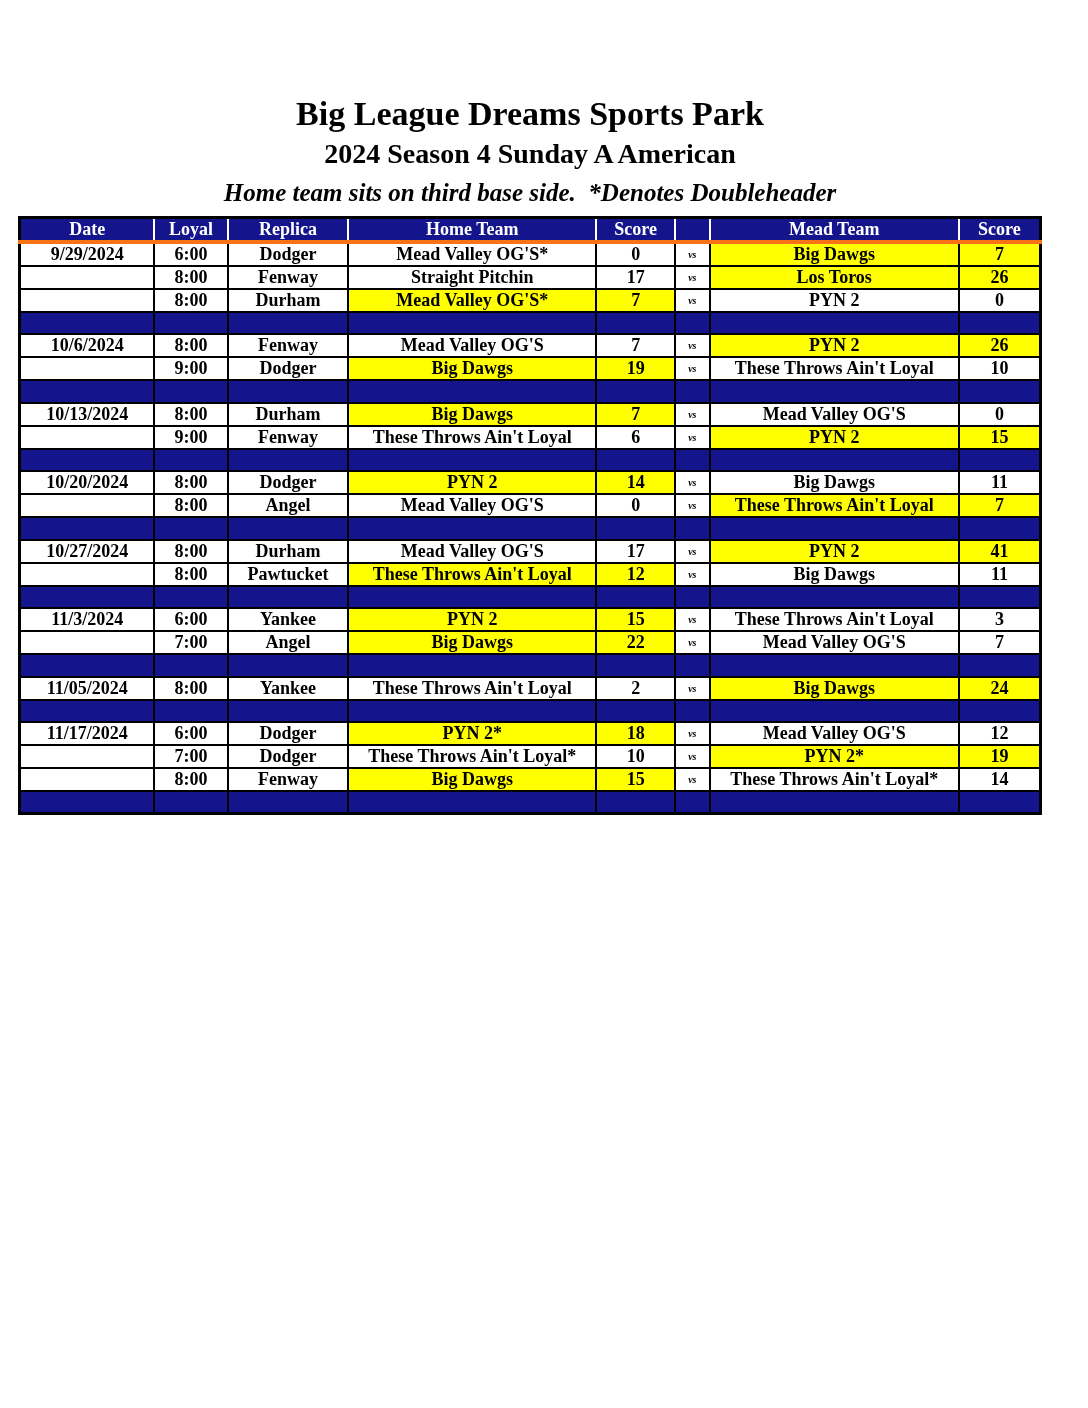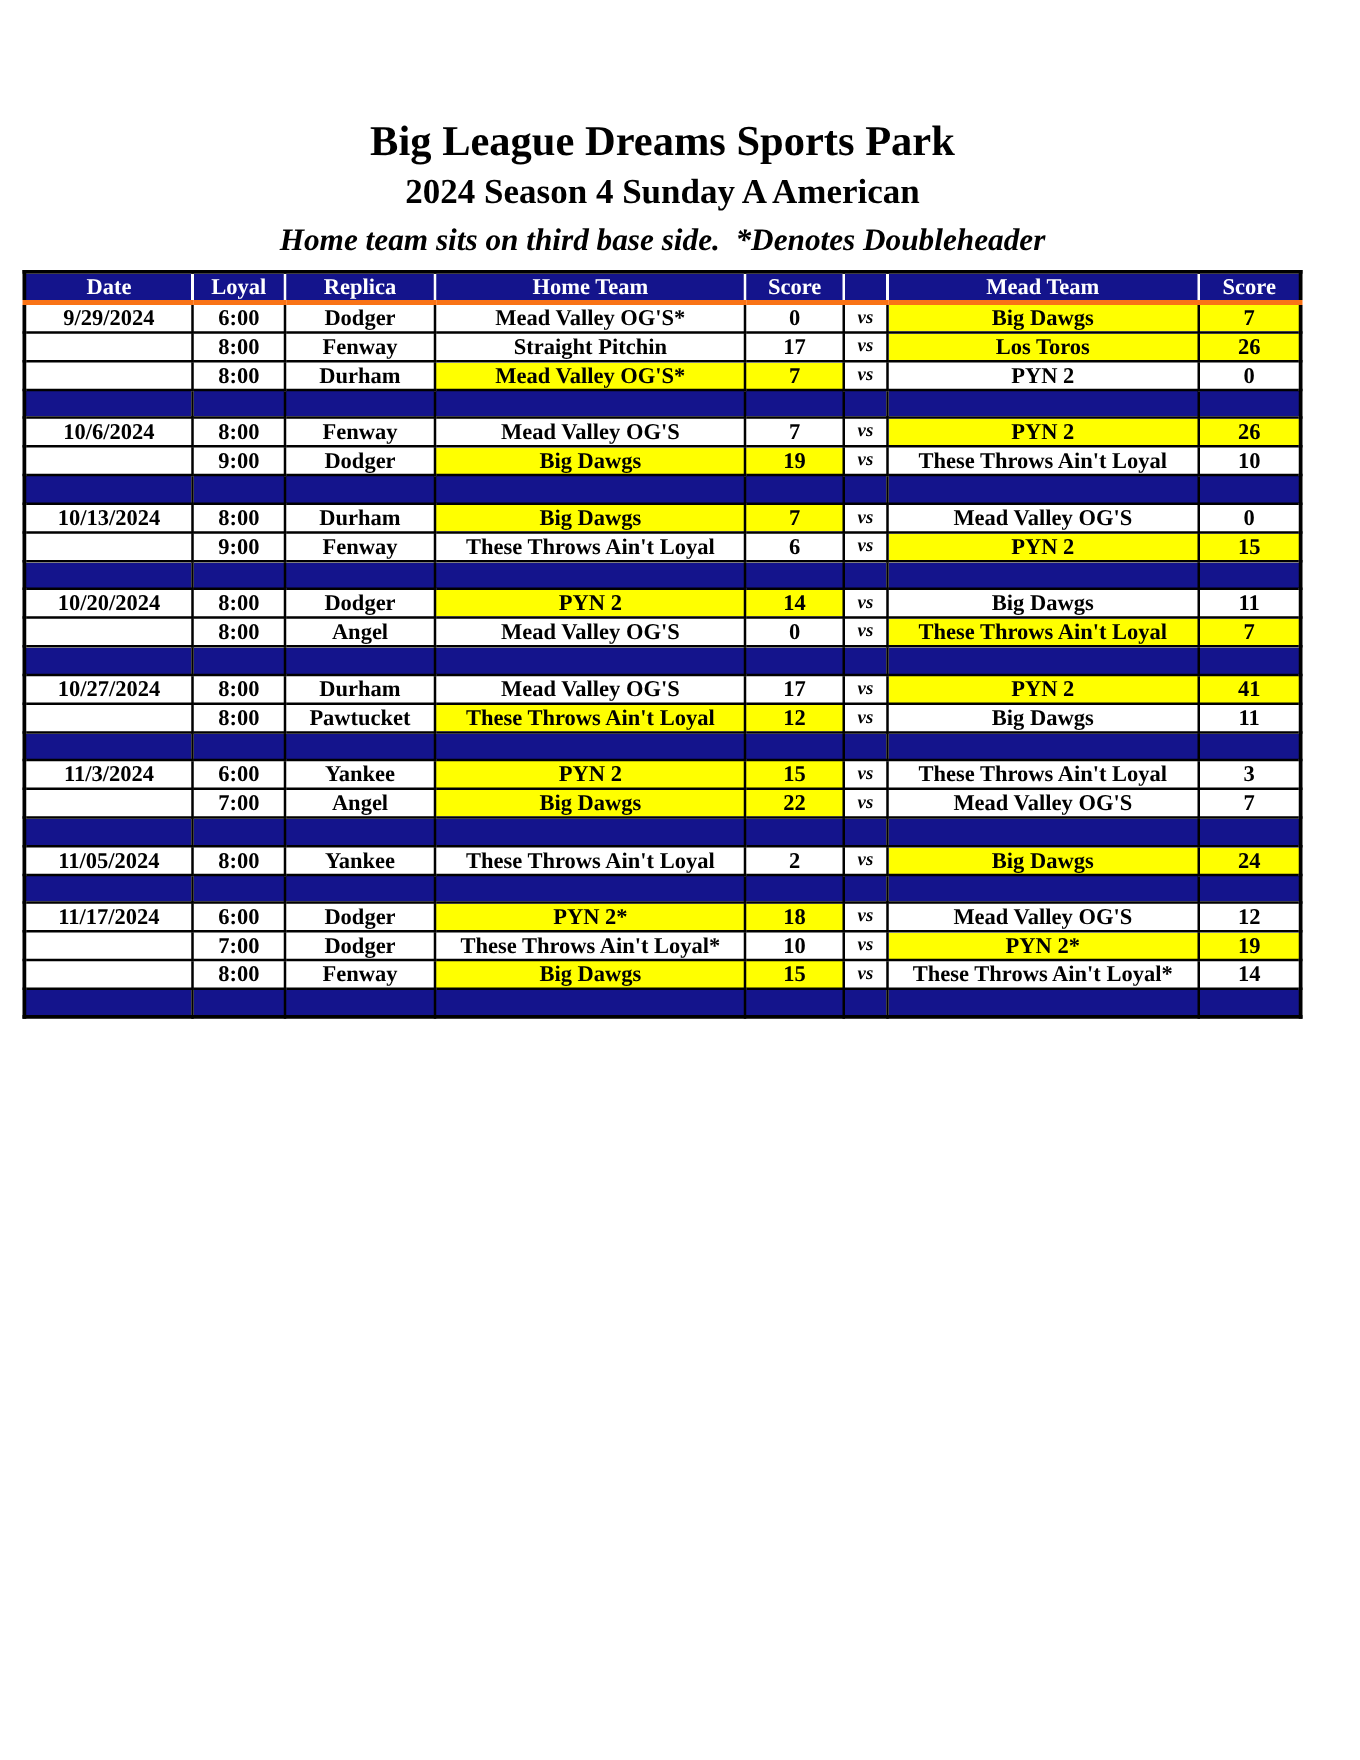--- a/index.html
+++ b/index.html
@@ -77,21 +77,21 @@
     border-bottom: 4px solid #f97316;
   }
   table.schedule tr.sep td {
     background: var(--navy);
   }
   table.schedule td.hl {
     background: var(--highlight);
   }
   table.schedule td.vs {
     font-style: italic;
-    font-size: 15px;
+    font-size: 10px;
   }
 </style>
 </head>
 <body>
 
 <div class="page">
   <div class="header-block">
     <div class="title">Big League Dreams Sports Park</div>
     <div class="subtitle">2024 Season 4 Sunday A American</div>
     <div class="note">Home team sits on third base side.  *Denotes Doubleheader</div>

